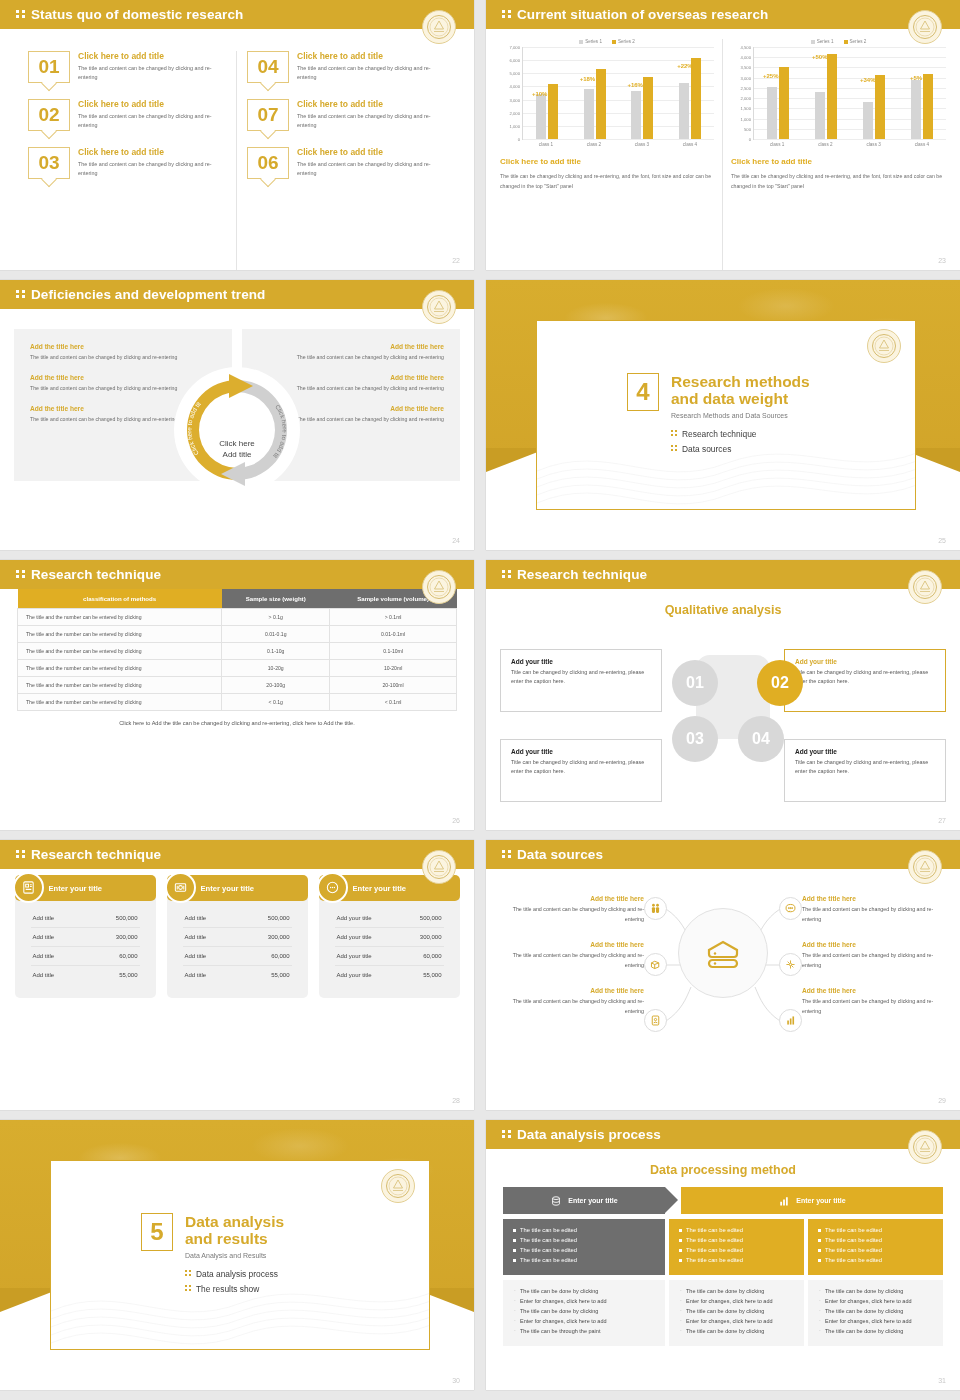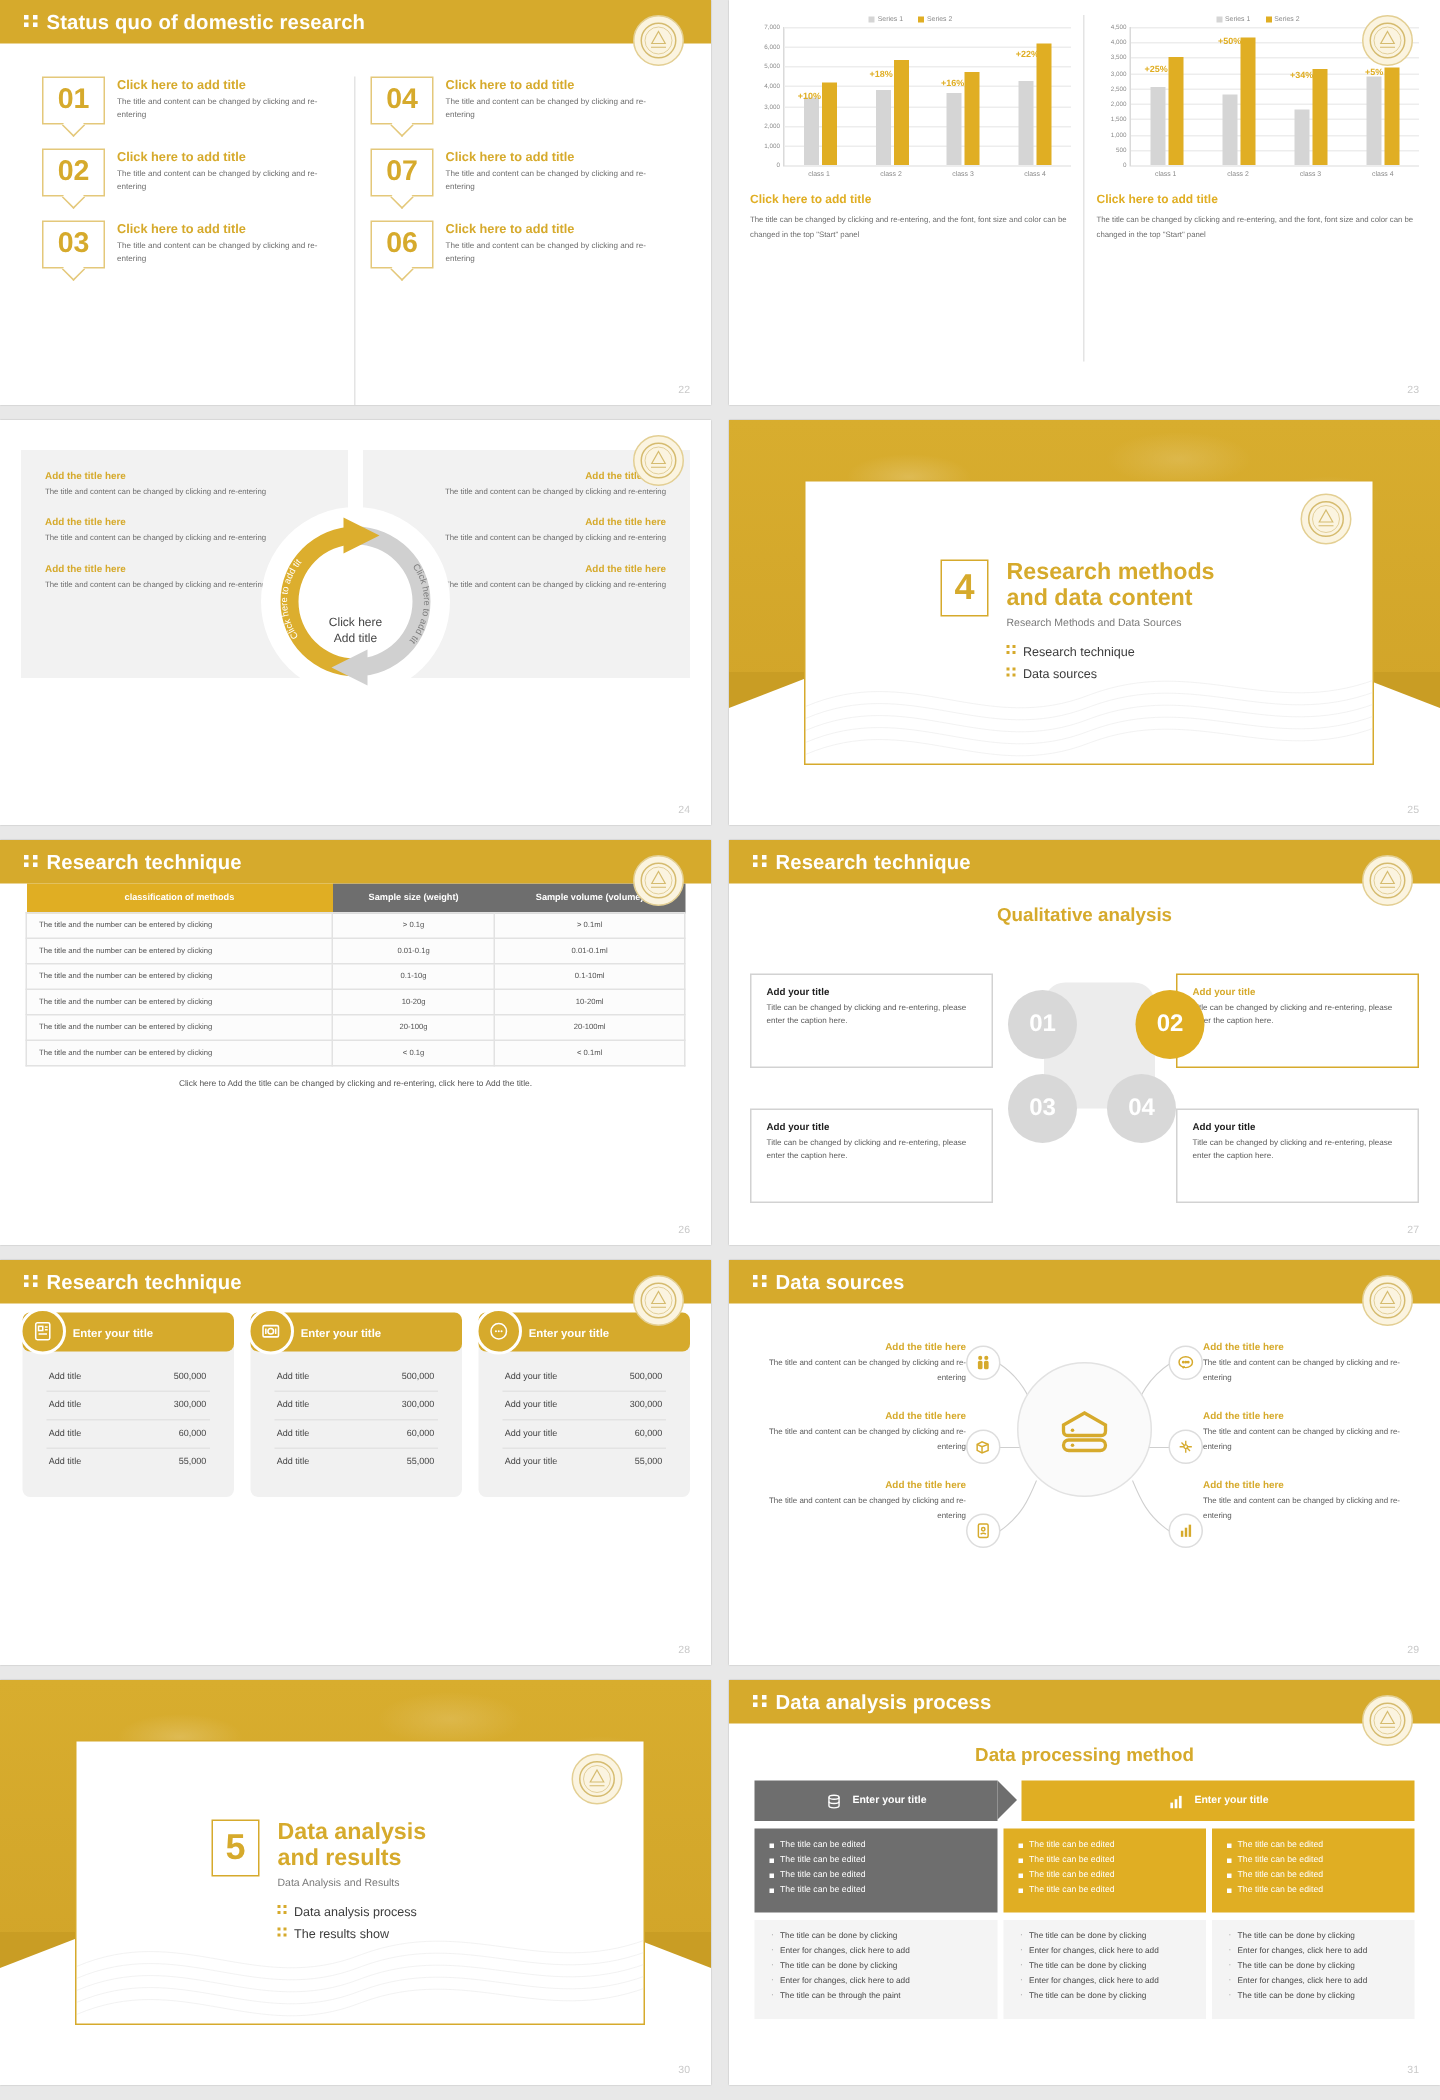--- a/index.html
+++ b/index.html
@@ -256,20 +256,33 @@
               <h4>Click here to add title</h4>
           <p>The title and content can be changed by clicking and re-entering</p>
             </div>
         </div>
       </div>
     </div>
     <div class="pgnum">22</div>
   </div>
 
   <div class="slide">
+    <div class="hdr">
+      <span class="dots">
+        <span class="row">
+            <i></i>
+            <i></i>
+          </span>
+          <span class="row">
+            <i></i>
+            <i></i>
+          </span>
+      </span>
+      <span class="hdr-title">Current situation of overseas research</span>
+    </div>
     <div class="seal">
       <svg width="26" height="26" viewBox="0 0 26 26">
           <circle cx="13" cy="13" r="11.5" fill="none" stroke="#c9a94a" stroke-width="1"></circle>
           <circle cx="13" cy="13" r="9" fill="none" stroke="#d6bd77" stroke-width=".6"></circle>
           <path d="M13 7 L17.5 15 H8.5 Z" fill="none" stroke="#c9a94a" stroke-width=".8"></path>
           <path d="M8 17.5 H18" stroke="#c9a94a" stroke-width=".7"></path>
         </svg>
     </div>
     <div class="s2-body">
       <div class="s2-col left">
@@ -406,20 +419,33 @@
         <div class="s2-cap">
           <h4>Click here to add title</h4>
           <p>The title can be changed by clicking and re-entering, and the font, font size and color can be changed in the top "Start" panel</p>
         </div>
       </div>
     </div>
     <div class="pgnum">23</div>
   </div>
 
   <div class="slide">
+    <div class="hdr">
+      <span class="dots">
+        <span class="row">
+            <i></i>
+            <i></i>
+          </span>
+          <span class="row">
+            <i></i>
+            <i></i>
+          </span>
+      </span>
+      <span class="hdr-title">Deficiencies and development trend</span>
+    </div>
     <div class="seal">
       <svg width="26" height="26" viewBox="0 0 26 26">
           <circle cx="13" cy="13" r="11.5" fill="none" stroke="#c9a94a" stroke-width="1"></circle>
           <circle cx="13" cy="13" r="9" fill="none" stroke="#d6bd77" stroke-width=".6"></circle>
           <path d="M13 7 L17.5 15 H8.5 Z" fill="none" stroke="#c9a94a" stroke-width=".8"></path>
           <path d="M8 17.5 H18" stroke="#c9a94a" stroke-width=".7"></path>
         </svg>
     </div>
     <div class="s3-body">
       <div class="s3-panel">
@@ -491,21 +517,21 @@
             <circle cx="13" cy="13" r="9" fill="none" stroke="#d6bd77" stroke-width=".6"></circle>
             <path d="M13 7 L17.5 15 H8.5 Z" fill="none" stroke="#c9a94a" stroke-width=".8"></path>
             <path d="M8 17.5 H18" stroke="#c9a94a" stroke-width=".7"></path>
           </svg>
       </div>
       <div class="div-inner">
         <div class="div-row">
           <div class="div-num">4</div>
           <div>
             <div class="div-h">Research methods</div>
-            <div class="div-h">and data content</div>
+            <div class="div-h">and data weight</div>
             <div class="div-sub">Research Methods and Data Sources</div>
           </div>
         </div>
         <div class="div-list">
           <div class="div-li">
             <span class="mini-dots">
                 <span class="row">
                   <i></i>
                   <i></i>
                 </span>

